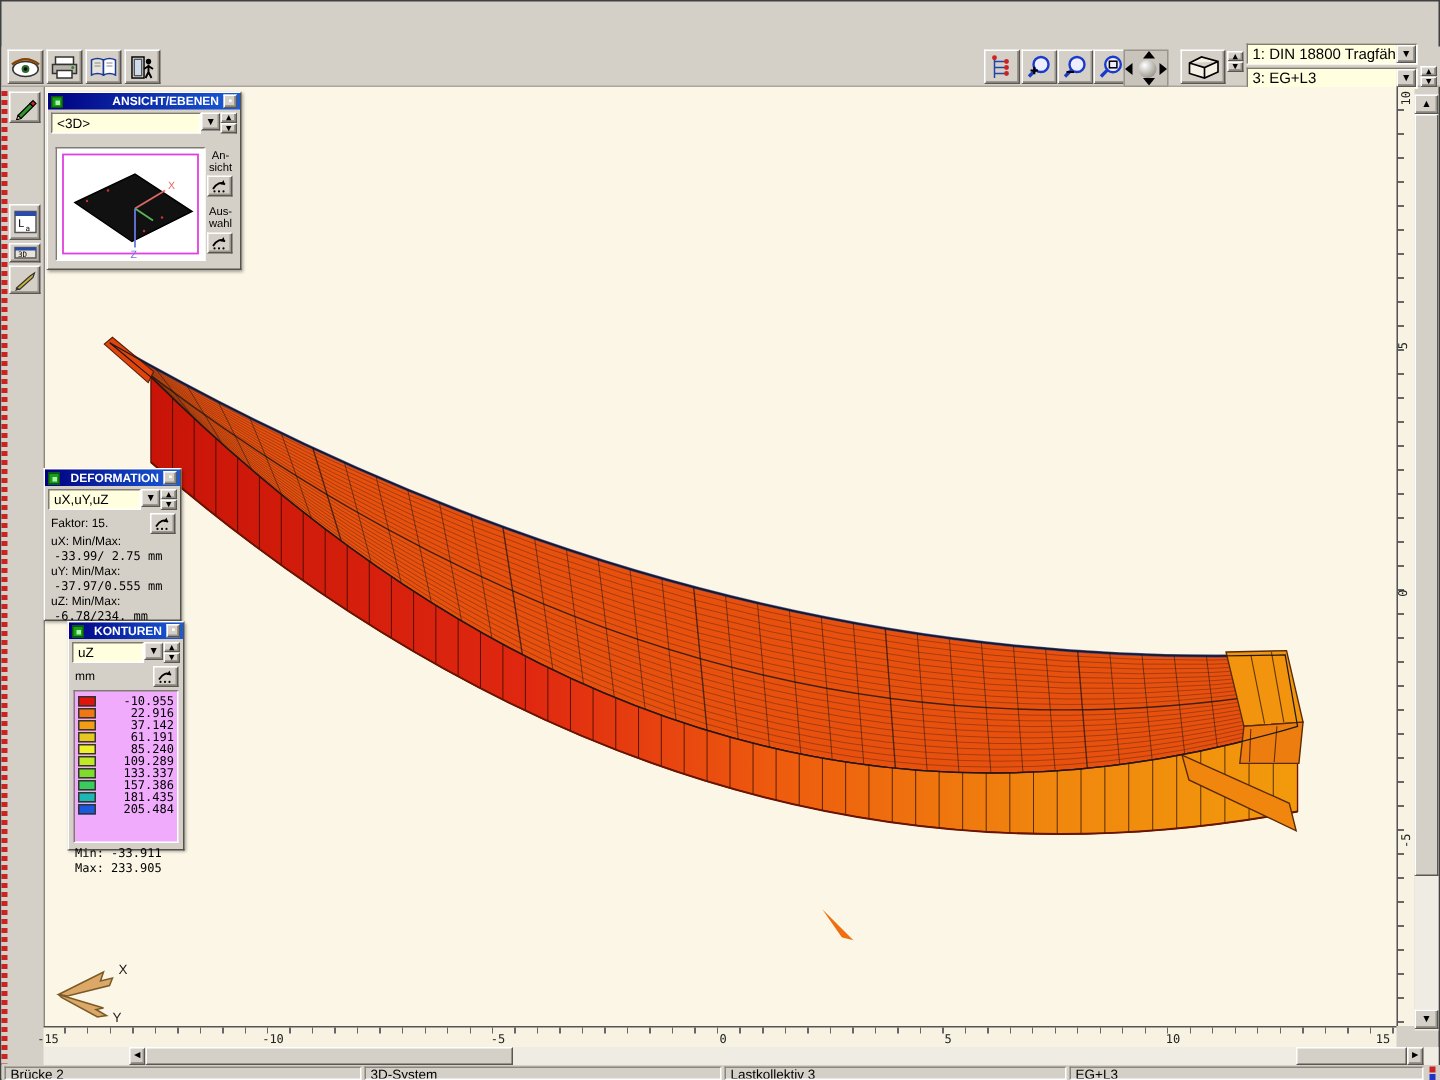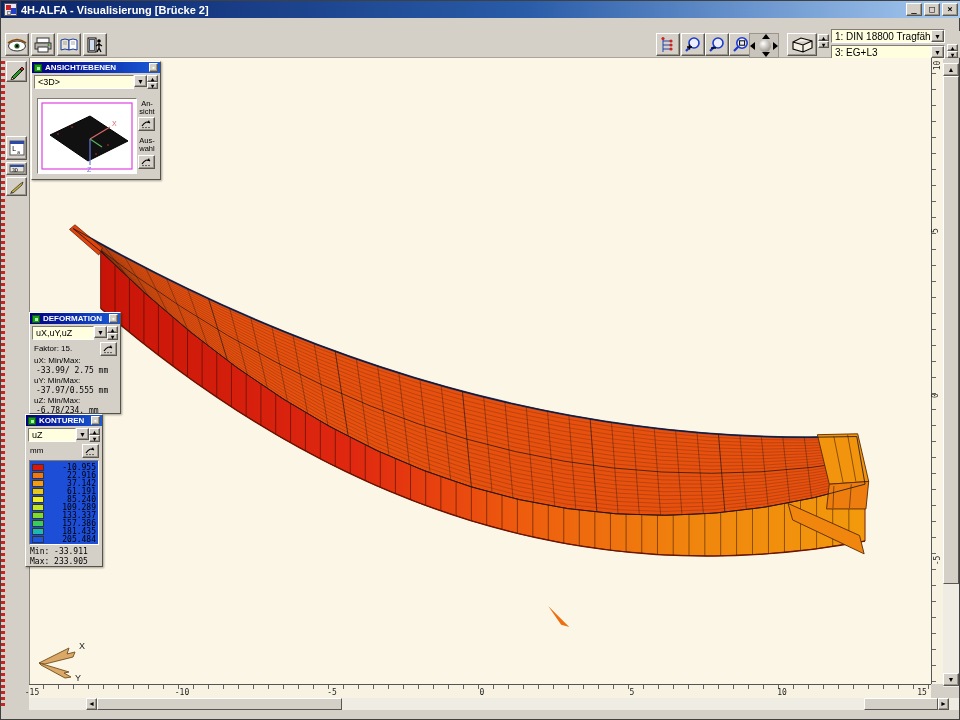--- a/index.html
+++ b/index.html
@@ -61,63 +61,50 @@
   .thumb { position:absolute; background:#d4d0c8; border:1px solid; border-color:#ffffff #5a5650 #5a5650 #ffffff; }
 
   
   #statusbar { position:absolute; left:0; top:709px; width:960px; height:11px; background:#d4d0c8; display:flex; gap:2px; padding:1px 2px; }
   .scell { border:1px solid; border-color:#8a867e #ffffff #ffffff #8a867e; font-size:9px; line-height:8px; padding-left:3px; overflow:hidden; white-space:nowrap; }
   #statusicon { width:8px; position:relative; }
   #statusicon i { position:absolute; left:2px; width:4px; height:4px; }
 
   
   .panel { position:absolute; background:#d4d0c8; border:1px solid; border-color:#ffffff #55524c #55524c #ffffff; box-shadow:1px 1px 2px rgba(0,0,0,.35); }
-  .ptitle { height:11px; background:linear-gradient(90deg,#000080,#1a5cd8); color:#fff; display:flex; align-items:center; padding:0 2px; gap:3px; }
+  .ptitle { height:11px; background:linear-gradient(90deg,#000080,#1a5cd8); color:#fff; display:flex; align-items:center; padding:0 2px; gap:3px;text-align:right; }
   .ptitle .ptext { font-size:8px; font-weight:bold; flex:1; white-space:nowrap; }
   .picon { width:8px; height:8px; background:#18a018; border:1px solid #0a5a0a; position:relative; }
   .picon::after { content:""; position:absolute; left:2px; top:2px; width:3px; height:3px; background:#aff0af; }
   .pclose { width:9px; height:9px; font-size:7px; line-height:7px; font-weight:bold; }
   .pcombo { display:flex; margin:2px; height:14px; }
   .pcombo .cbox { flex:1; background:#ffffe0; border:1px solid; border-color:#807c74 #fff #fff #807c74; font-size:9px; padding:1px 0 0 3px; white-space:nowrap; overflow:hidden; }
   .ptext8 { font-size:8px; line-height:10px; padding-left:4px; white-space:nowrap; }
   .pval { font-family:"DejaVu Sans Mono",monospace; font-size:8px; line-height:10px; padding-left:6px; white-space:nowrap; }
   .minibtn { width:17px; height:14px; }
-  .legendbox { background:#1d4ed8; border:1px solid; border-color:#807c74 #fff #fff #807c74; margin:2px 3px; padding:2px 1px 0 2px; }
+  .legendbox { background:#f0abfc; border:1px solid; border-color:#807c74 #fff #fff #807c74; margin:2px 3px; padding:2px 1px 17px 2px; }
   .legrow { display:flex; align-items:center; height:8.1px; }
   .legsw { width:12px; height:7px; border:0.5px solid #333; flex:none; }
   .legval { font-family:"DejaVu Sans Mono",monospace; font-size:8px; width:52px; text-align:right; }
 
   #panel-ansicht { left:30px; top:60px; width:130px; height:119px; }
   #prevwrap { position:absolute; left:5px; top:36px; width:100px; height:76px; background:#fff; border:1px solid; border-color:#807c74 #fff #fff #807c74; }
   #prevwrap svg { position:absolute; left:0; top:0; }
   .sidelab { position:absolute; font-size:7.5px; line-height:7.5px; width:24px; text-align:center; white-space:pre-line; }
 
   #panel-deformation { left:28px; top:311px; width:92px; height:102px; }
-  #panel-konturen { left:24px; top:413px; width:78px; height:153px; }
+  #panel-konturen { left:44px; top:413px; width:78px; height:153px; }
 
   #compass { position:absolute; left:28px; top:634px; width:78px; height:50px; }
 </style>
 </head>
 <body>
 
 <div id="win">
 
-  <div id="titlebar">
-    <span class="appicon">
-      <i style="left:1px;top:1px;width:5px;height:5px;background:#c82020;"></i>
-      <i style="left:6px;top:4px;width:5px;height:6px;background:#2040c8;"></i>
-      <i style="left:2px;top:7px;width:4px;height:4px;background:#e0e0e0;border:1px solid #888;"></i>
-    </span>
-    <span class="ttext">4H-ALFA - Visualisierung [Brücke 2]</span>
-    <span class="wbtns">
-      <span class="wbtn btn">_</span>
-      <span class="wbtn btn">□</span>
-      <span class="wbtn btn">×</span>
-    </span>
-  </div>
 
 
   <div id="toolbar">
     <span class="tbtn btn" style="left:4px">
       <svg width="20" height="16">
           <ellipse cx="10" cy="9" rx="8.5" ry="5" fill="#fff" stroke="#333"></ellipse>
           <circle cx="10" cy="9" r="2.6" fill="#2a6a2a"></circle>
           <circle cx="10" cy="9" r="1.2" fill="#000"></circle>
           <path d="M1,6 Q10,-1 19,6" fill="none" stroke="#884400" stroke-width="1.6"></path>
         </svg>
@@ -577,14 +564,24 @@
         </div>
         <div class="legrow">
           <span class="legsw" style="background: rgb(26, 88, 224);"></span>
           <span class="legval">205.484</span>
         </div>
       </div>
     <div class="pval" style="padding-left:4px;">Min: -33.911</div>
     <div class="pval" style="padding-left:4px;">Max: 233.905</div>
   </div>
 
+  <div id="statusbar">
+    <span class="scell" style="width:238px">Brücke 2</span>
+    <span class="scell" style="width:238px">3D-System</span>
+    <span class="scell" style="width:228px">Lastkollektiv 3</span>
+    <span class="scell" style="flex:1">EG+L3</span>
+    <span id="statusicon">
+      <i style="top:0;background:#cc2222;"></i>
+        <i style="top:5px;background:#2233cc;"></i>
+    </span>
+  </div>
 
 </div>
 
 </body></html>

